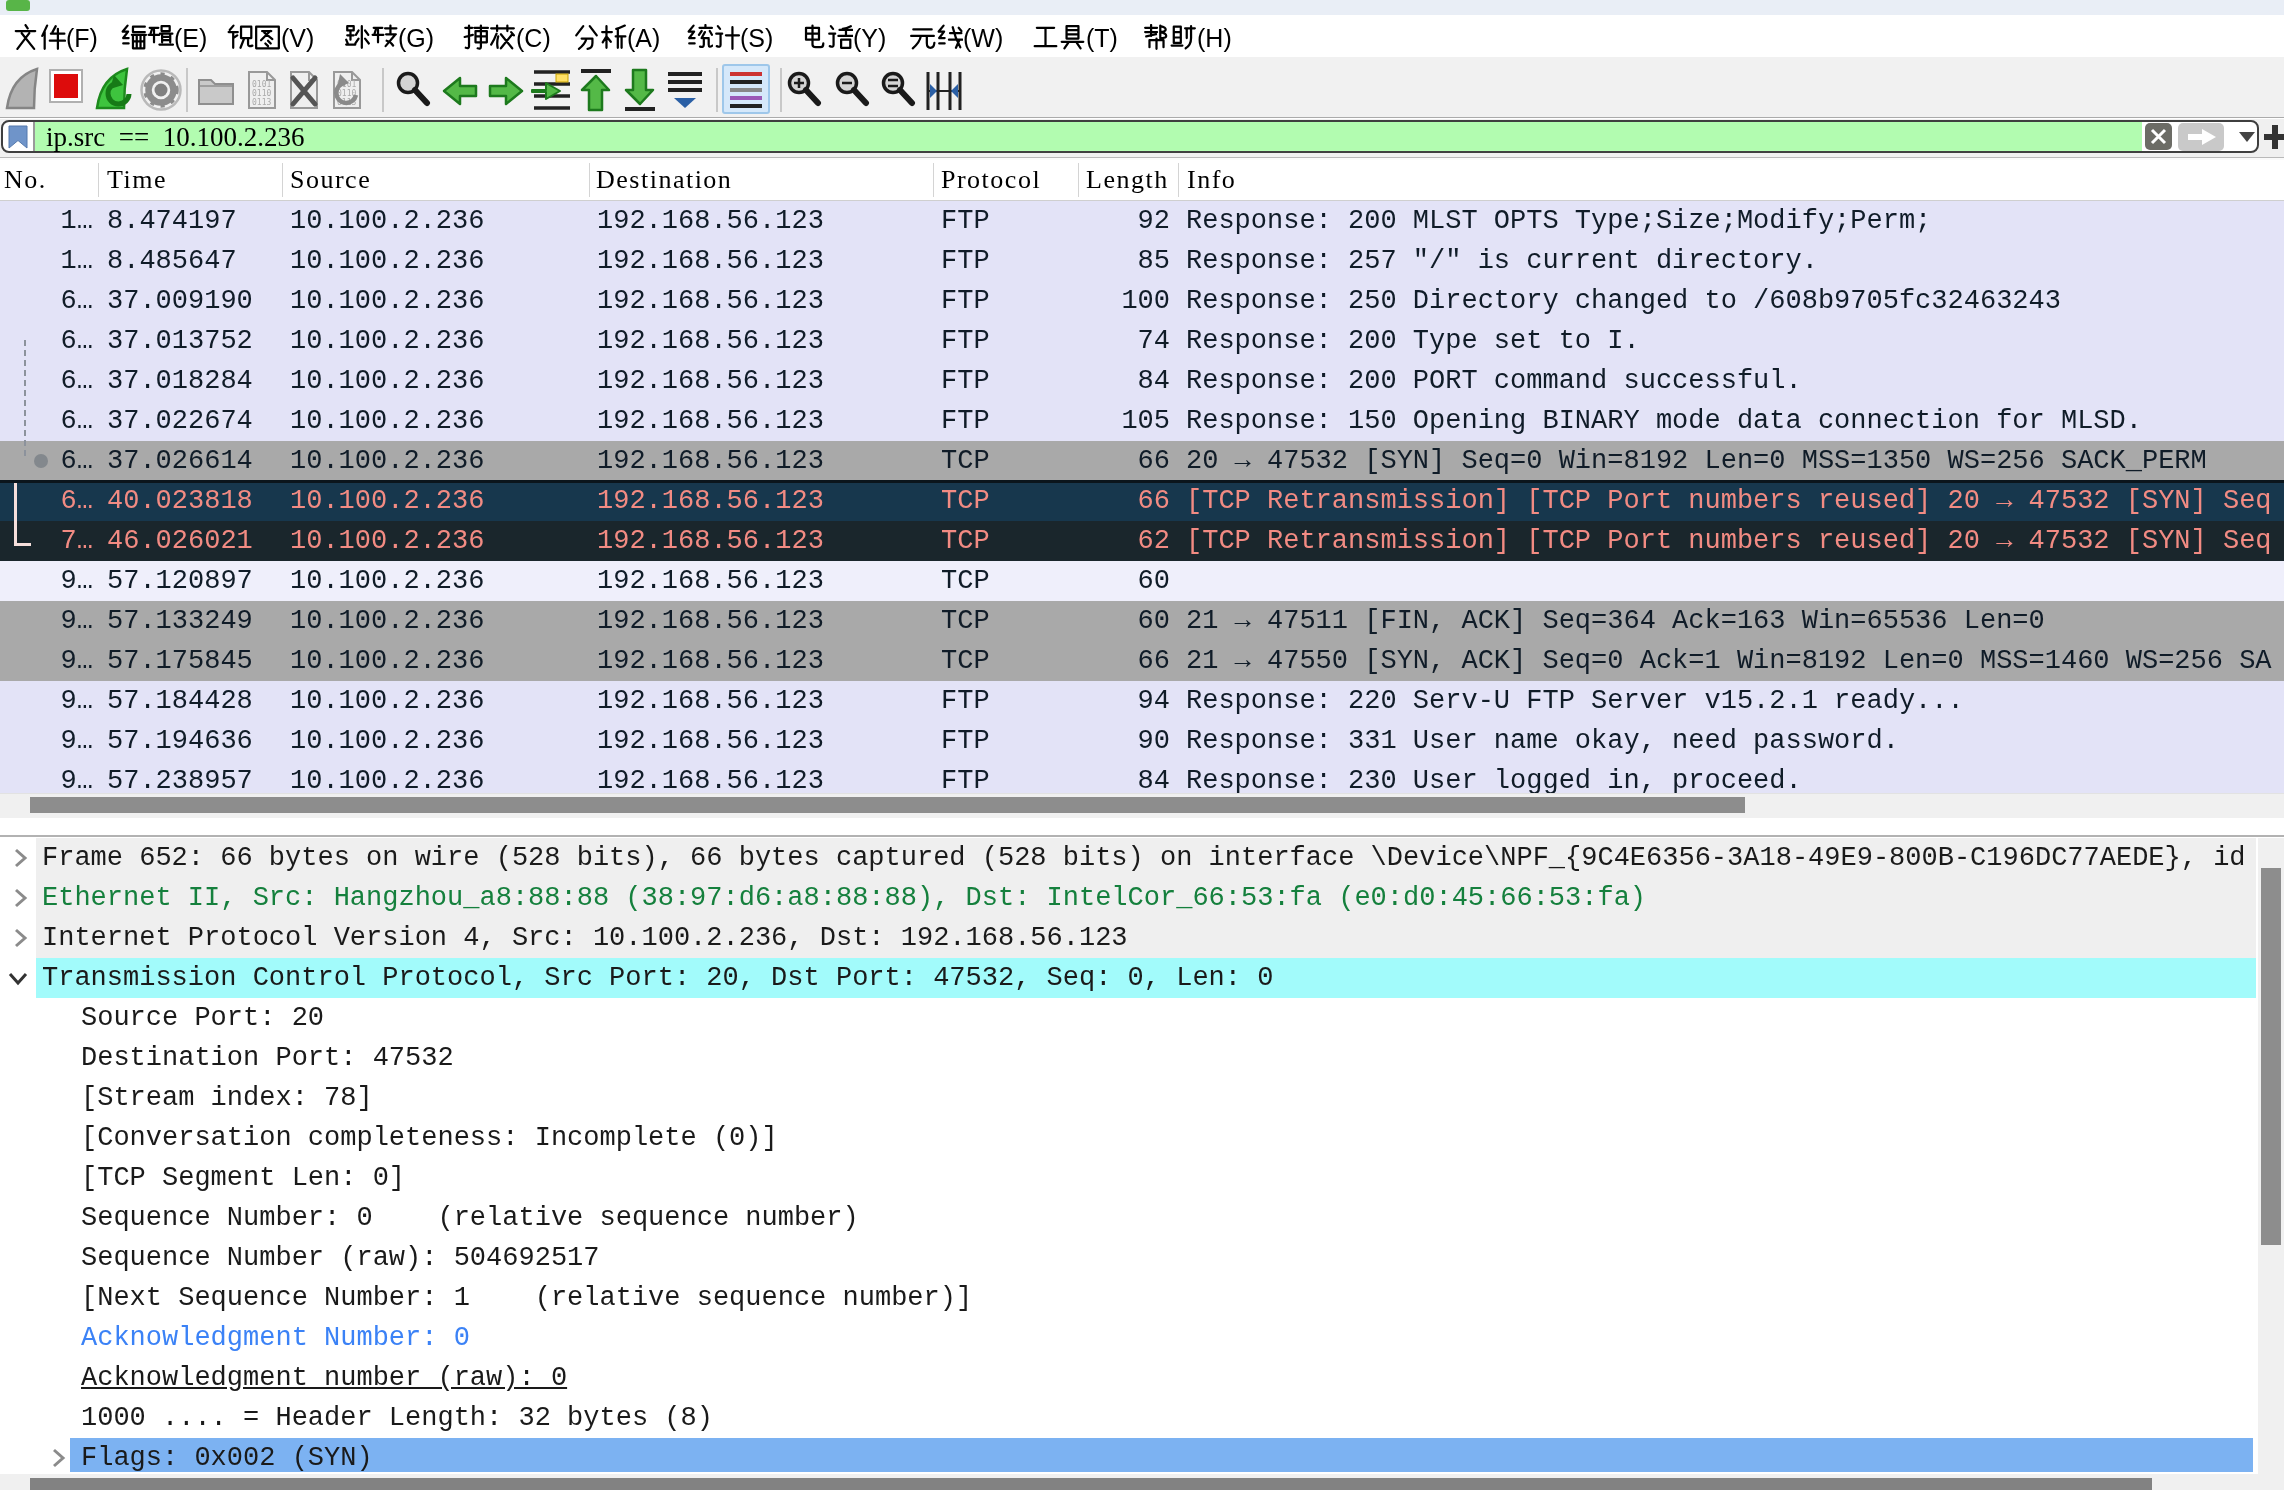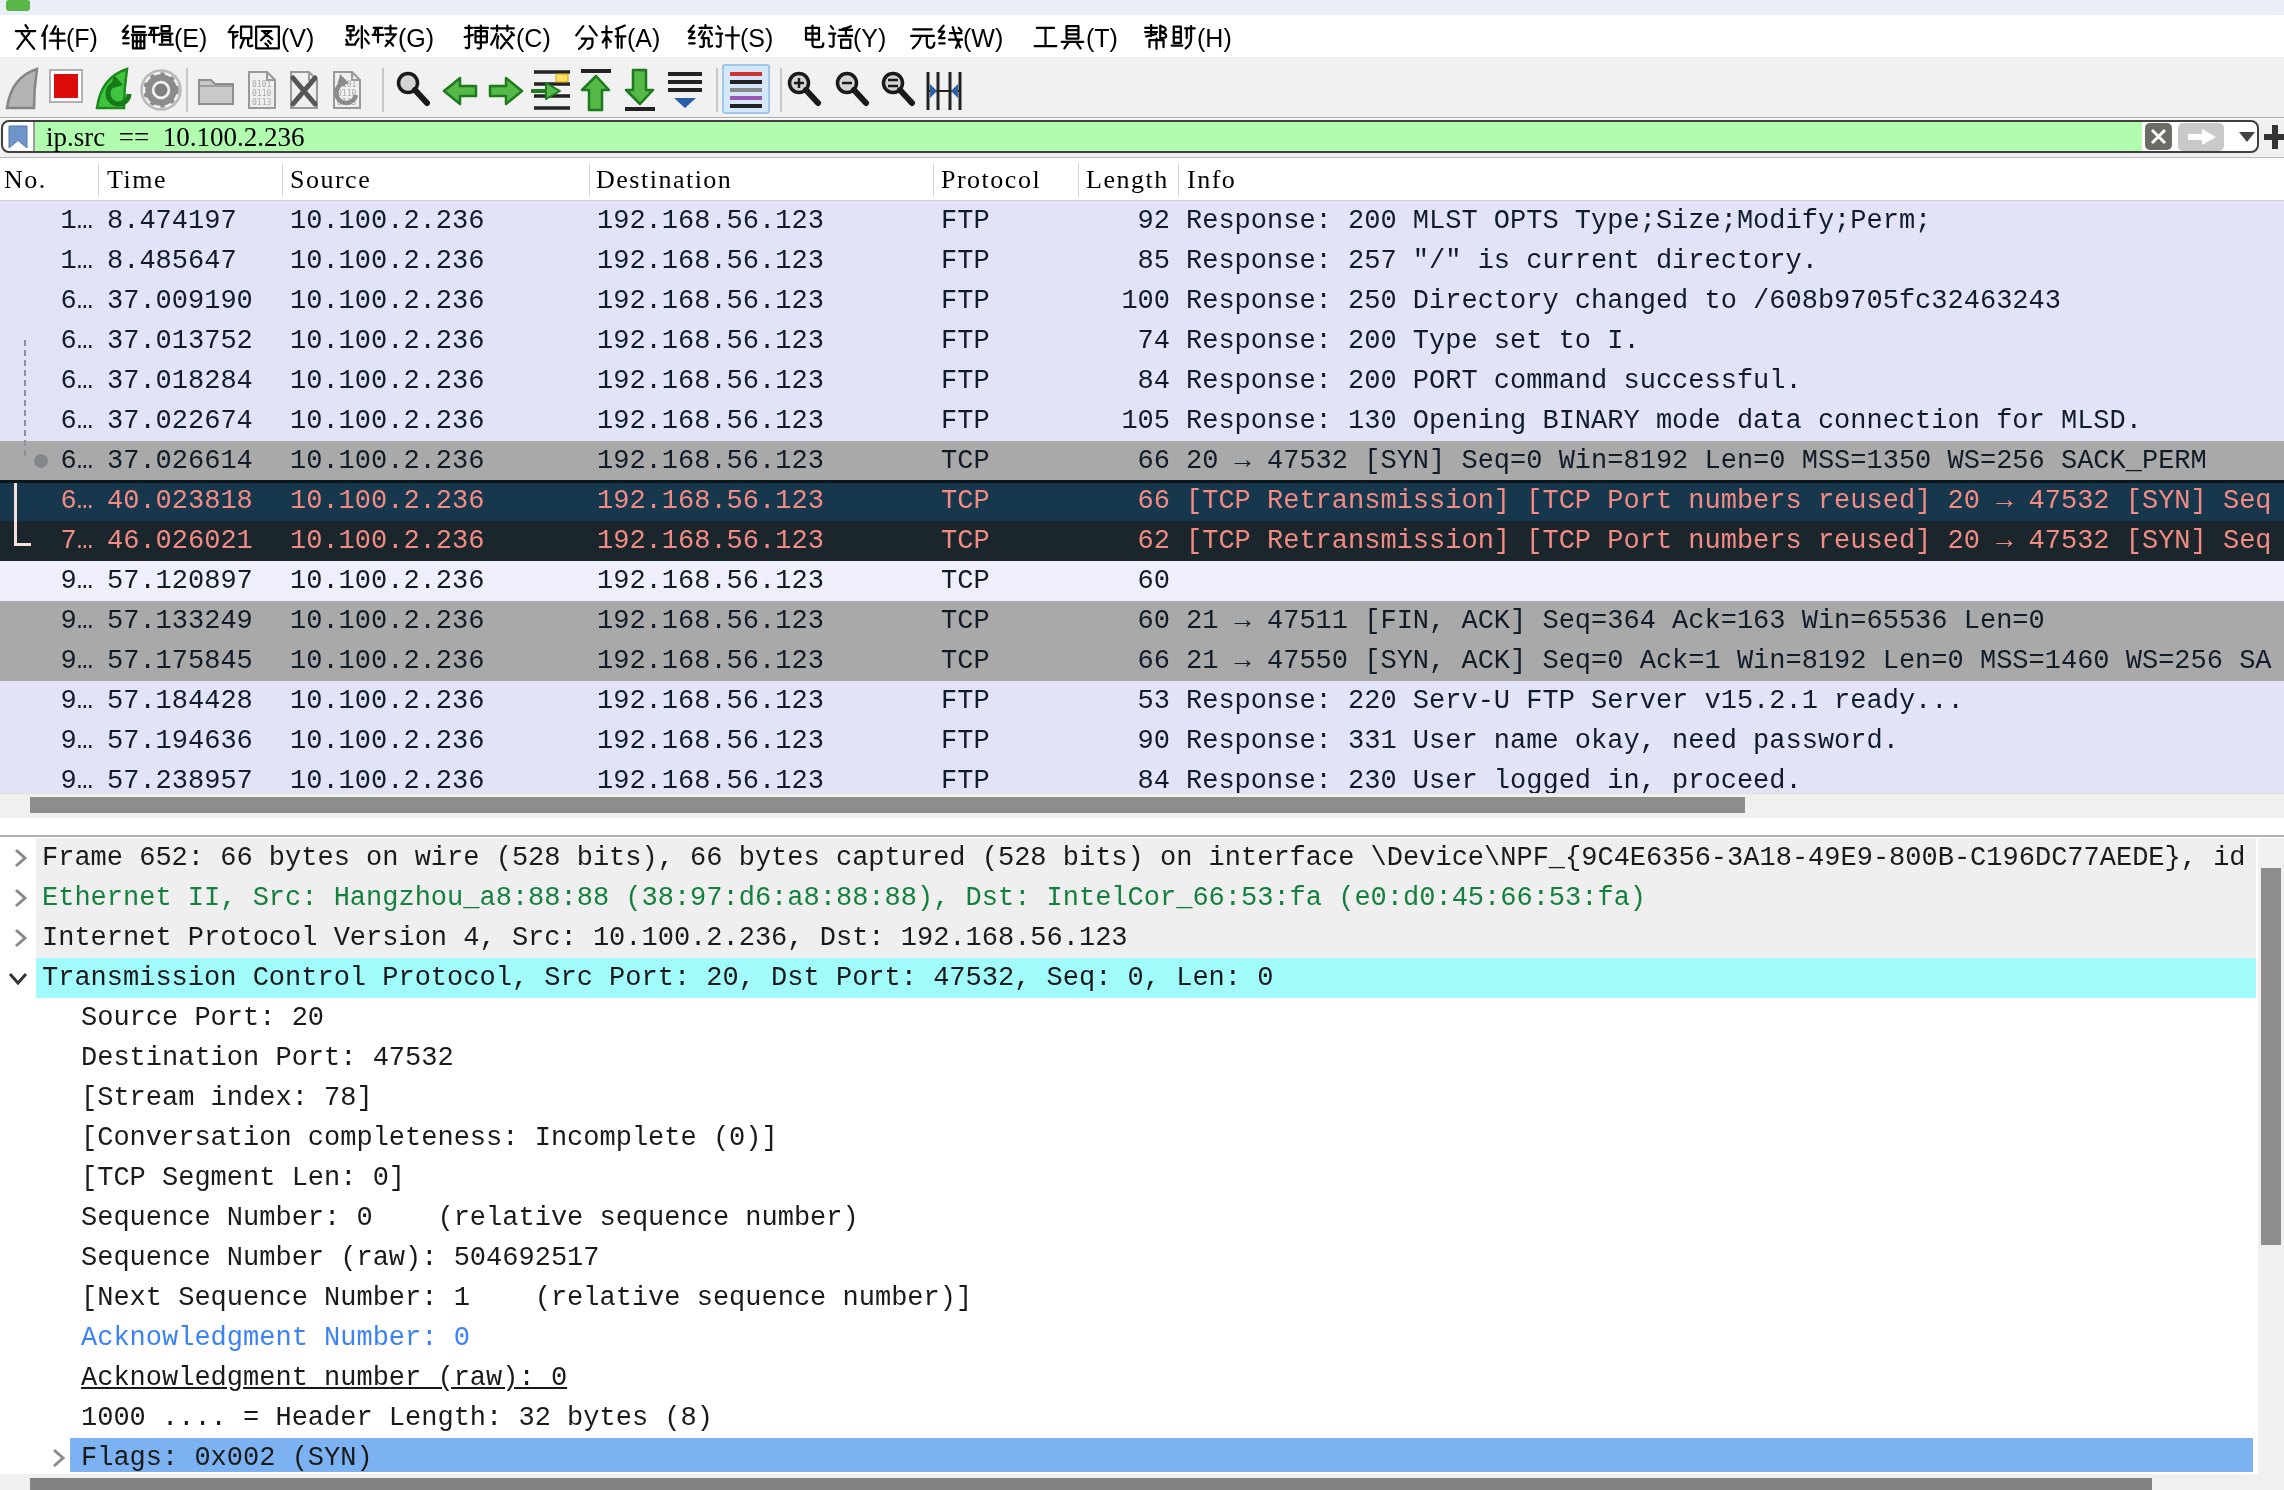--- a/index.html
+++ b/index.html
@@ -248,21 +248,21 @@
     <span style="position:absolute;right:1114px">84</span>
     <span style="position:absolute;left:1186px;white-space:pre">Response: 200 PORT command successful.</span>
   </div>
 <div style="position:absolute;left:0;top:401px;width:2284px;height:40px;overflow:hidden;background:#e3e3f7;color:#101c28;font:27px/40px 'Liberation Mono',monospace">
     <span style="position:absolute;right:2191px">6…</span>
     <span style="position:absolute;left:107px">37.022674</span>
     <span style="position:absolute;left:290px">10.100.2.236</span>
     <span style="position:absolute;left:597px">192.168.56.123</span>
     <span style="position:absolute;left:941px">FTP</span>
     <span style="position:absolute;right:1114px">105</span>
-    <span style="position:absolute;left:1186px;white-space:pre">Response: 130 Opening BINARY mode data connection for MLSD.</span>
+    <span style="position:absolute;left:1186px;white-space:pre">Response: 150 Opening BINARY mode data connection for MLSD.</span>
   </div>
 <div style="position:absolute;left:0;top:441px;width:2284px;height:40px;overflow:hidden;background:#a9a9a9;color:#101c28;font:27px/40px 'Liberation Mono',monospace">
     <span style="position:absolute;right:2191px">6…</span>
     <span style="position:absolute;left:107px">37.026614</span>
     <span style="position:absolute;left:290px">10.100.2.236</span>
     <span style="position:absolute;left:597px">192.168.56.123</span>
     <span style="position:absolute;left:941px">TCP</span>
     <span style="position:absolute;right:1114px">66</span>
     <span style="position:absolute;left:1186px;white-space:pre">20 → 47532 [SYN] Seq=0 Win=8192 Len=0 MSS=1350 WS=256 SACK_PERM</span>
   </div>
@@ -309,21 +309,21 @@
     <span style="position:absolute;left:941px">TCP</span>
     <span style="position:absolute;right:1114px">66</span>
     <span style="position:absolute;left:1186px;white-space:pre">21 → 47550 [SYN, ACK] Seq=0 Ack=1 Win=8192 Len=0 MSS=1460 WS=256 SA</span>
   </div>
 <div style="position:absolute;left:0;top:681px;width:2284px;height:40px;overflow:hidden;background:#e3e3f7;color:#101c28;font:27px/40px 'Liberation Mono',monospace">
     <span style="position:absolute;right:2191px">9…</span>
     <span style="position:absolute;left:107px">57.184428</span>
     <span style="position:absolute;left:290px">10.100.2.236</span>
     <span style="position:absolute;left:597px">192.168.56.123</span>
     <span style="position:absolute;left:941px">FTP</span>
-    <span style="position:absolute;right:1114px">53</span>
+    <span style="position:absolute;right:1114px">94</span>
     <span style="position:absolute;left:1186px;white-space:pre">Response: 220 Serv-U FTP Server v15.2.1 ready...</span>
   </div>
 <div style="position:absolute;left:0;top:721px;width:2284px;height:40px;overflow:hidden;background:#e3e3f7;color:#101c28;font:27px/40px 'Liberation Mono',monospace">
     <span style="position:absolute;right:2191px">9…</span>
     <span style="position:absolute;left:107px">57.194636</span>
     <span style="position:absolute;left:290px">10.100.2.236</span>
     <span style="position:absolute;left:597px">192.168.56.123</span>
     <span style="position:absolute;left:941px">FTP</span>
     <span style="position:absolute;right:1114px">90</span>
     <span style="position:absolute;left:1186px;white-space:pre">Response: 331 User name okay, need password.</span>

